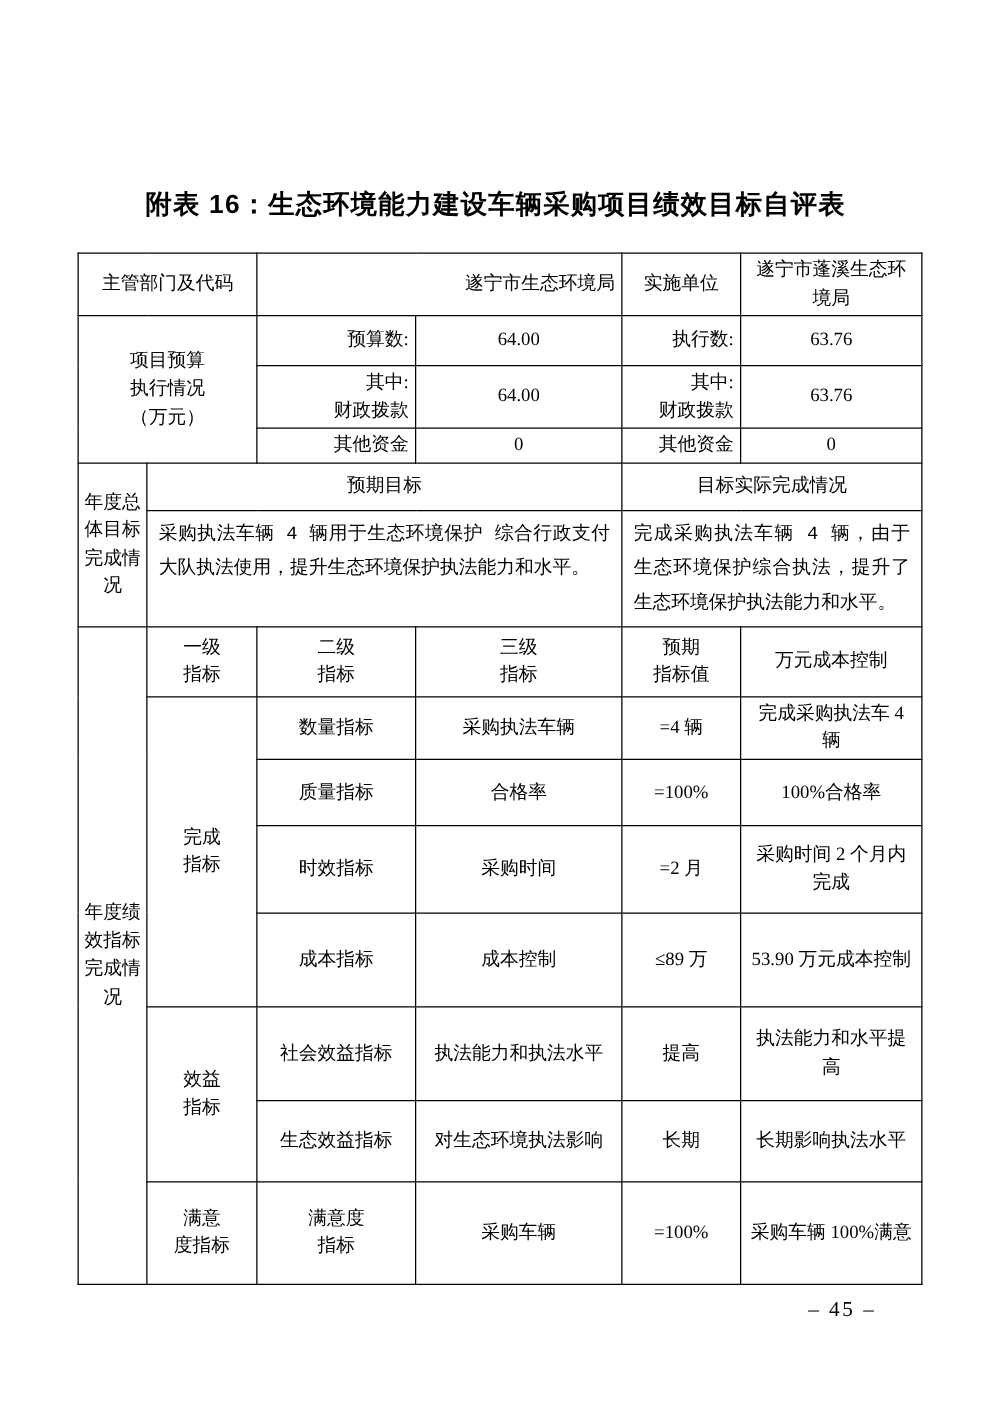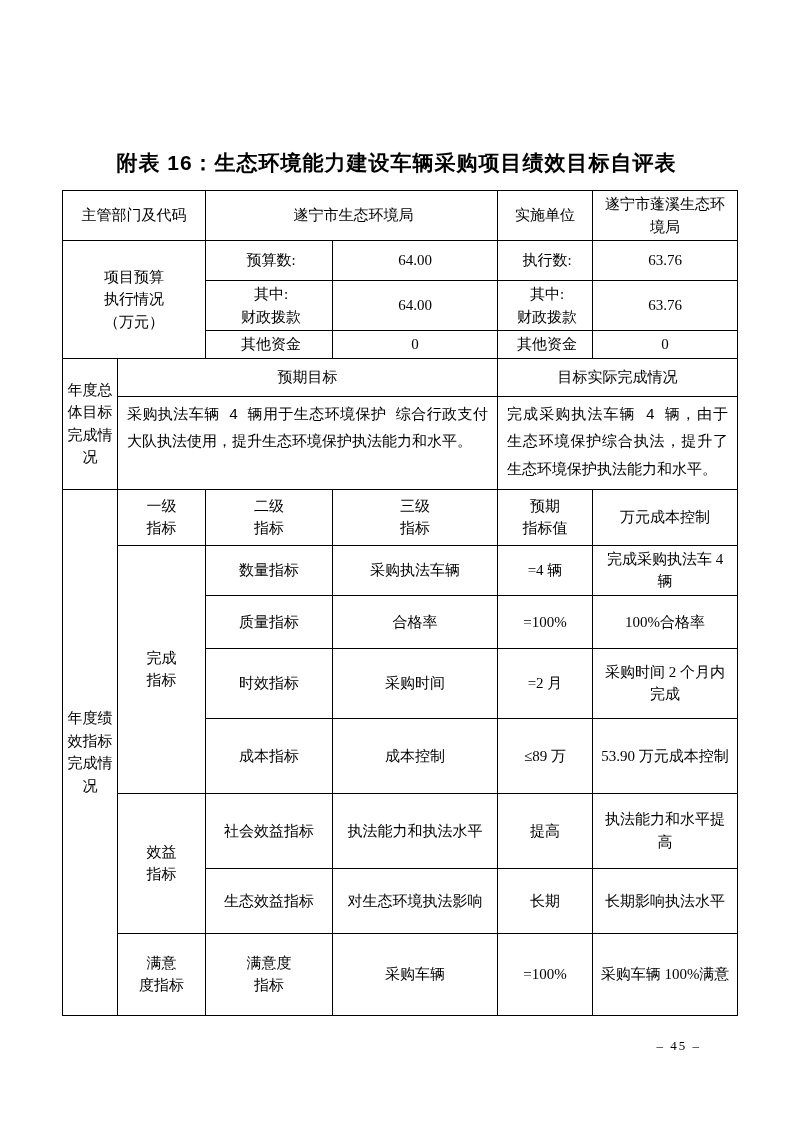--- a/index.html
+++ b/index.html
@@ -17,48 +17,48 @@
     position:absolute;
     top:137px; left:0; width:100%;
     text-align:center;
     font-size:21px;
     font-weight:bold;
     font-family:"Liberation Sans","DejaVu Sans",sans-serif;
     letter-spacing:1px;
   }
   table.main {
     position:absolute;
-    left:62px; top:178px;
+    left:62px; top:190px;
     width:675px;
     border-collapse:collapse;
     table-layout:fixed;
   }
   td {
     border:1px solid #000;
     font-size:15px;
     line-height:1.5;
     vertical-align:middle;
     text-align:center;
     padding:2px 5px;
     overflow:hidden;
   }
-  td.left  { text-align:center; padding-left:9px; }
+  td.left  { text-align:right; padding-left:9px; }
   td.topleft {
     vertical-align:top;
     text-align:left;
     text-align:justify;
     padding:5px 9px 4px 9px;
     line-height:1.85;
     font-family:Liberation Mono, monospace;
   }
   .pre { white-space:pre-line;text-align:center; }
   .page-number {
     position:absolute;
     top:1026px; right:92px;
-    font-size:13px;
+    font-size:17px;
     letter-spacing:2px;
   }
 </style>
 </head>
 <body>
 
 <div class="page">
 
   <div class="doc-title">附表 16：生态环境能力建设车辆采购项目绩效目标自评表</div>
 

